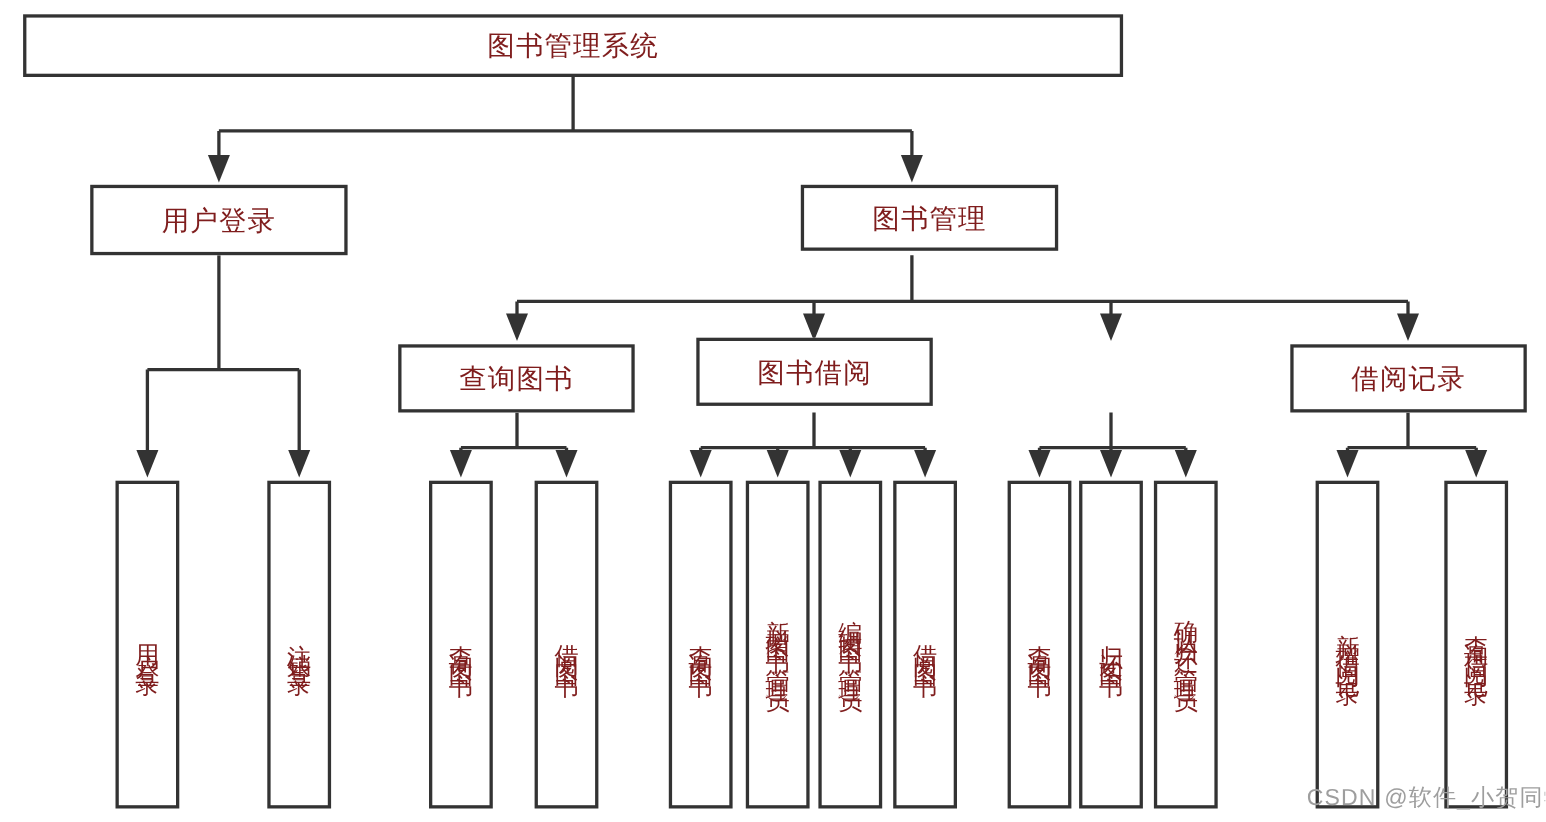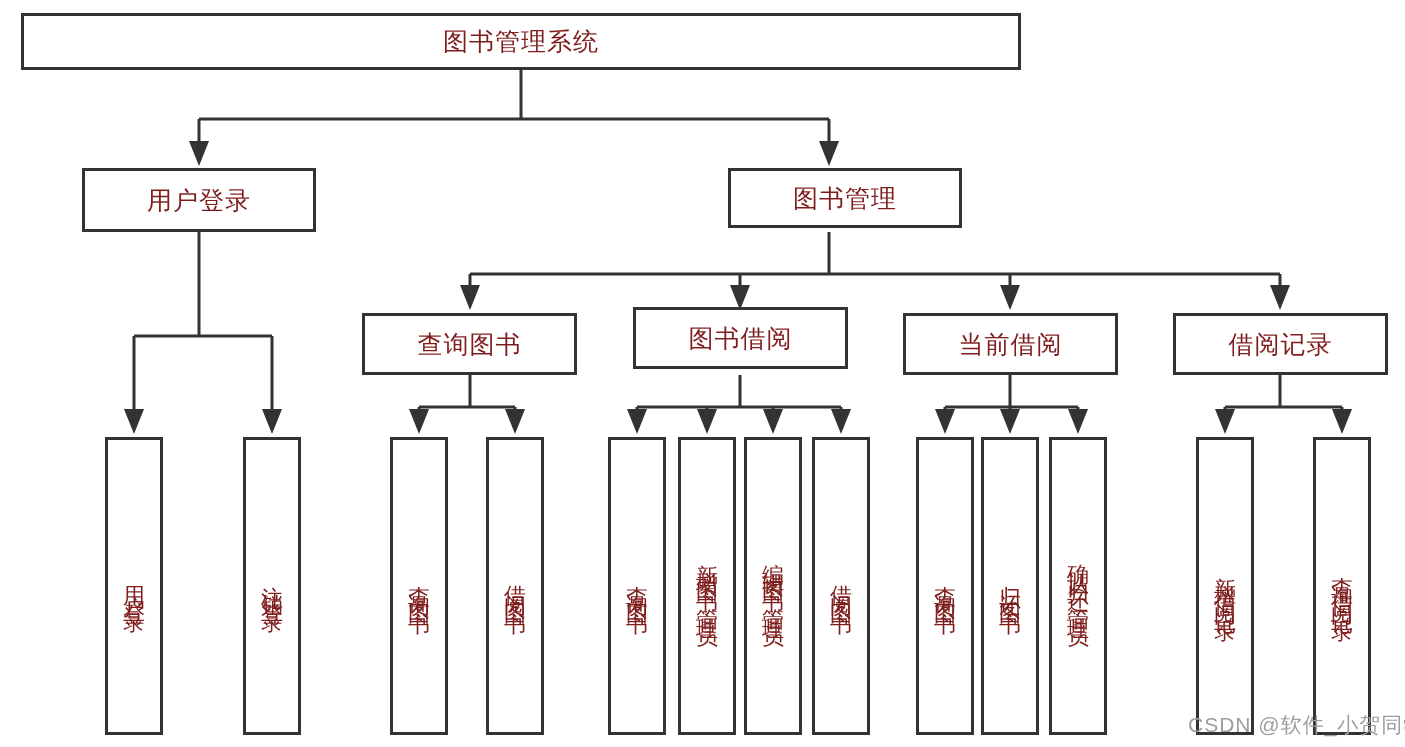--- a/index.html
+++ b/index.html
@@ -97,23 +97,20 @@
   <div class="node h" style="left:728px;top:168px;width:234px;height:60px">
     <span>图书管理</span>
   </div>
 
   <div class="node h" style="left:362px;top:313px;width:215px;height:62px">
     <span>查询图书</span>
   </div>
   <div class="node h" style="left:633px;top:307px;width:215px;height:62px">
     <span>图书借阅</span>
   </div>
-  <div class="node h" style="left:903px;top:313px;width:215px;height:62px">
-    <span>当前借阅</span>
-  </div>
   <div class="node h" style="left:1173px;top:313px;width:215px;height:62px">
     <span>借阅记录</span>
   </div>
 
   <div class="node v" style="left:105px;top:437px;width:58px;height:298px">
     <span>用户登录</span>
   </div>
   <div class="node v" style="left:243px;top:437px;width:58px;height:298px">
     <span>注销登录</span>
   </div>

